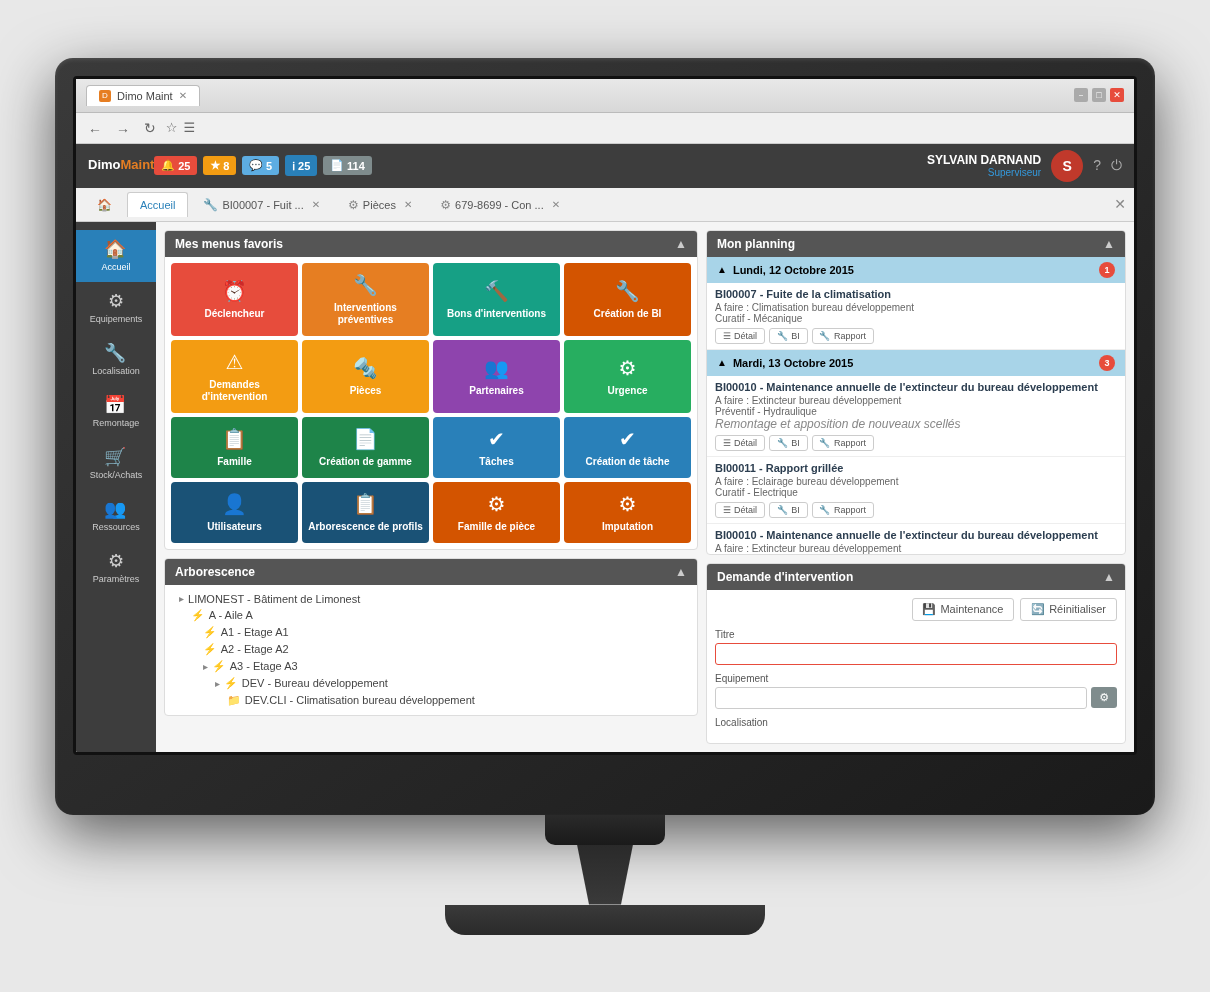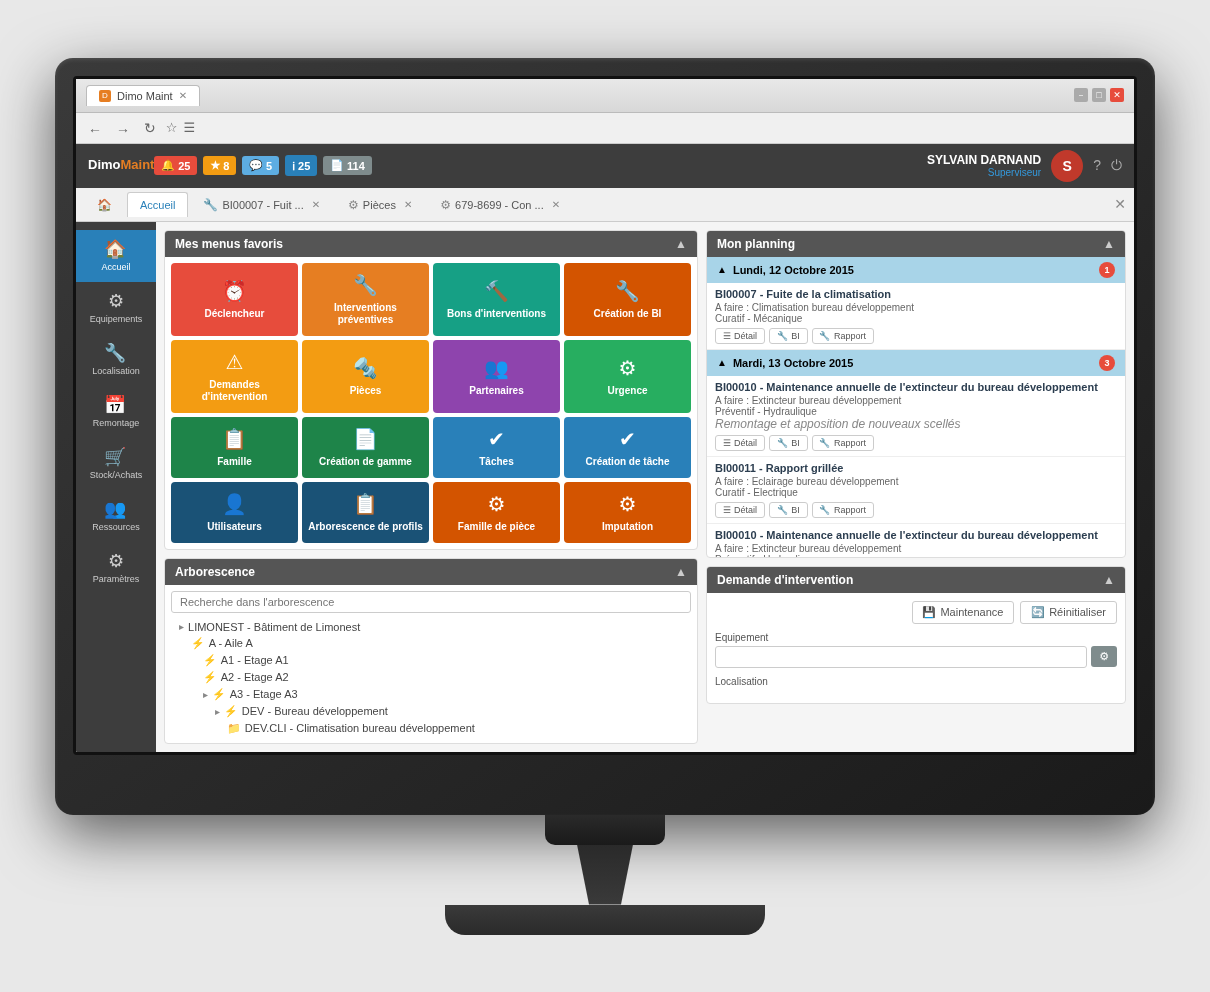--- a/index.html
+++ b/index.html
@@ -824,21 +824,20 @@
                   </div>
                 </div>
               </div>
 
               <div class="card">
                 <div class="card-header">
                   <span>Arborescence</span>
                   <span class="chevron">▲</span>
                 </div>
                 <div class="arborescence-content">
-                  <input class="search-box" type="text" placeholder="Recherche dans l'arborescence" style="">
                   <div class="tree-view">
                     <div class="tree-item tree-indent-1">
                       <span class="tree-arrow">▸</span>
                       <span>LIMONEST - Bâtiment de Limonest</span>
                     </div>
                     <div class="tree-item tree-indent-2">
                       <span class="tree-bolt">⚡</span>
                       <span>A - Aile A</span>
                     </div>
                     <div class="tree-item tree-indent-3">
@@ -947,20 +946,24 @@
                     <button class="demande-btn">
                       <span>💾</span>
                       <span>Maintenance</span>
                     </button>
                     <button class="demande-btn">
                       <span>🔄</span>
                       <span>Réinitialiser</span>
                     </button>
                   </div>
                   <div class="form-group">
+                    <label class="form-label">Titre</label>
+                    <input type="text" class="form-input" style="border-color: rgb(231, 76, 60);">
+                  </div>
+                  <div class="form-group">
                     <label class="form-label">Equipement</label>
                     <div class="eq-row">
                       <input type="text" class="eq-input" style="">
                       <button class="eq-btn">⚙</button>
                     </div>
                   </div>
                   <div class="form-group">
                     <label class="form-label">Localisation</label>
                   </div>
                 </div>

